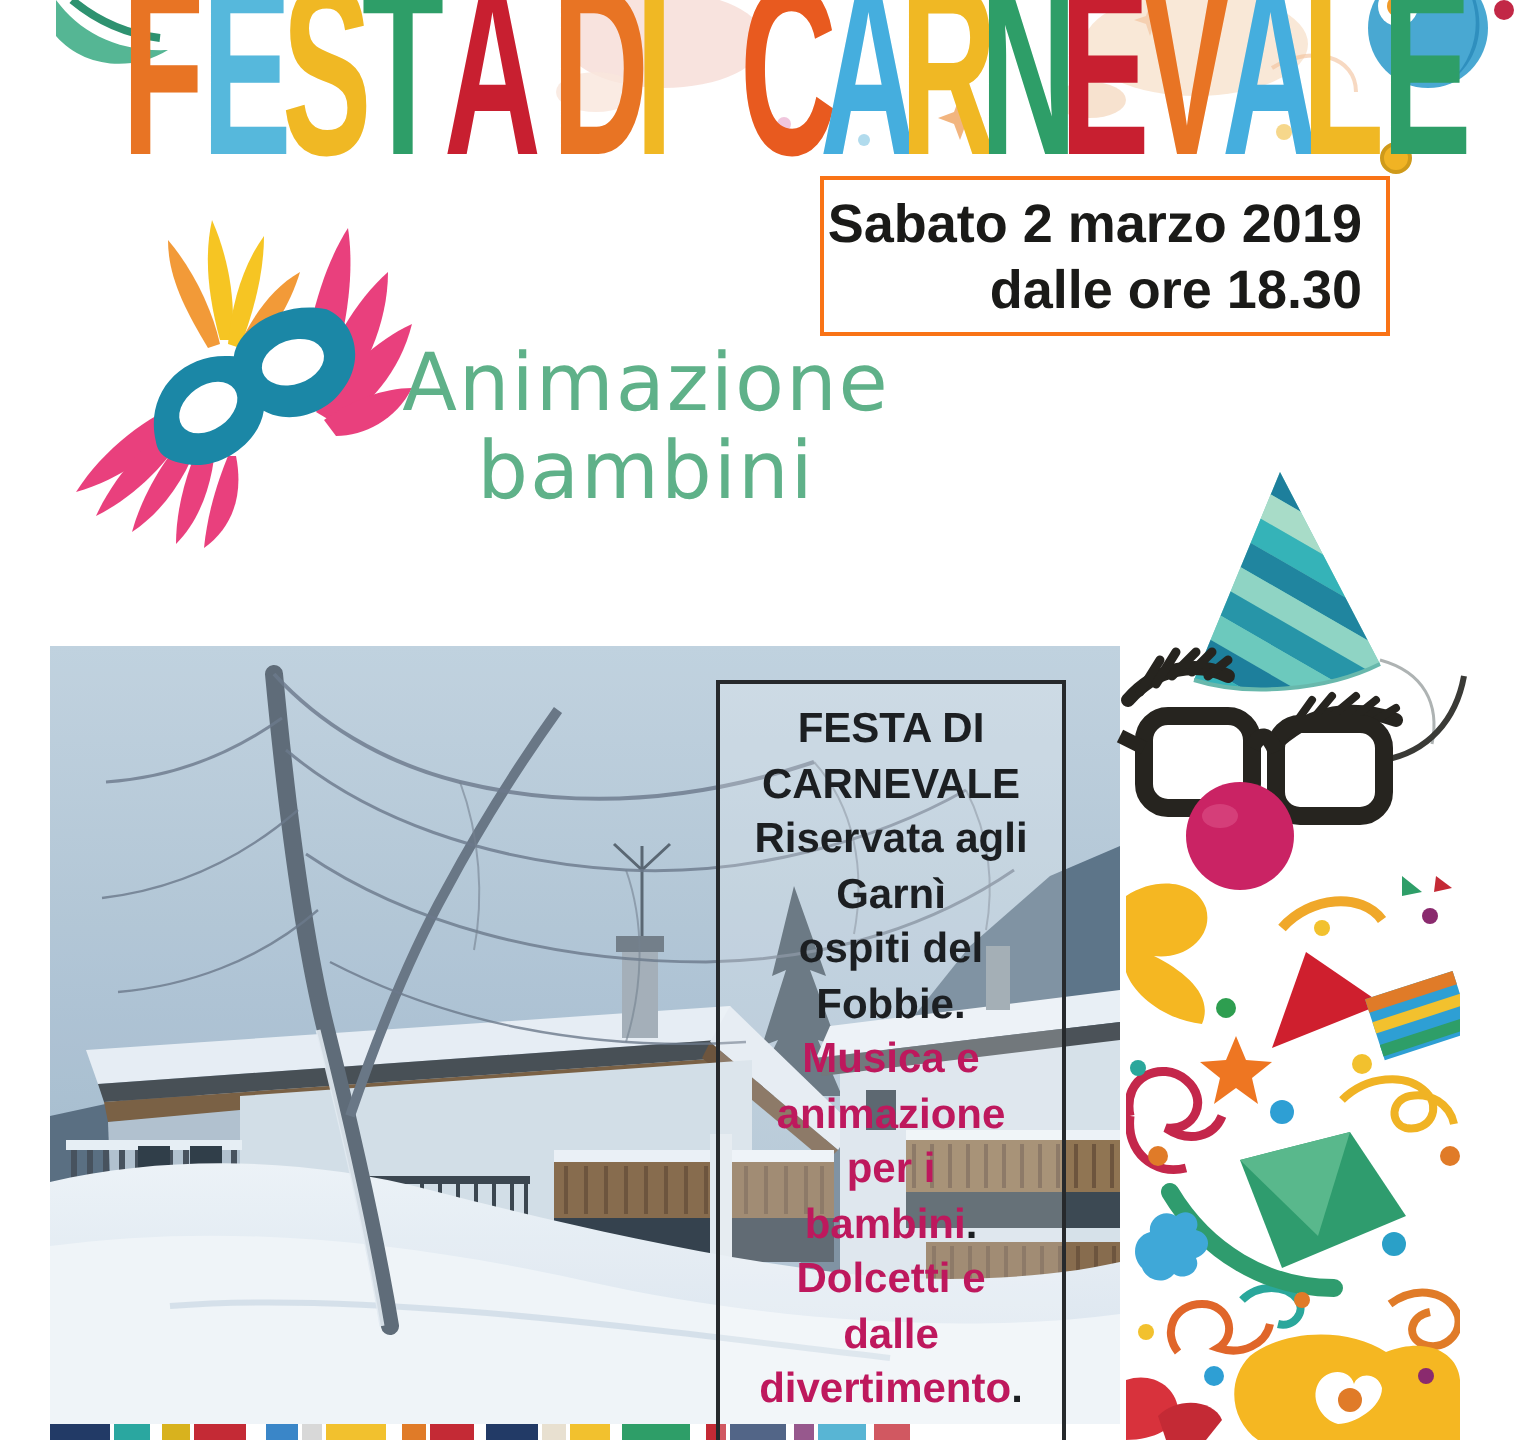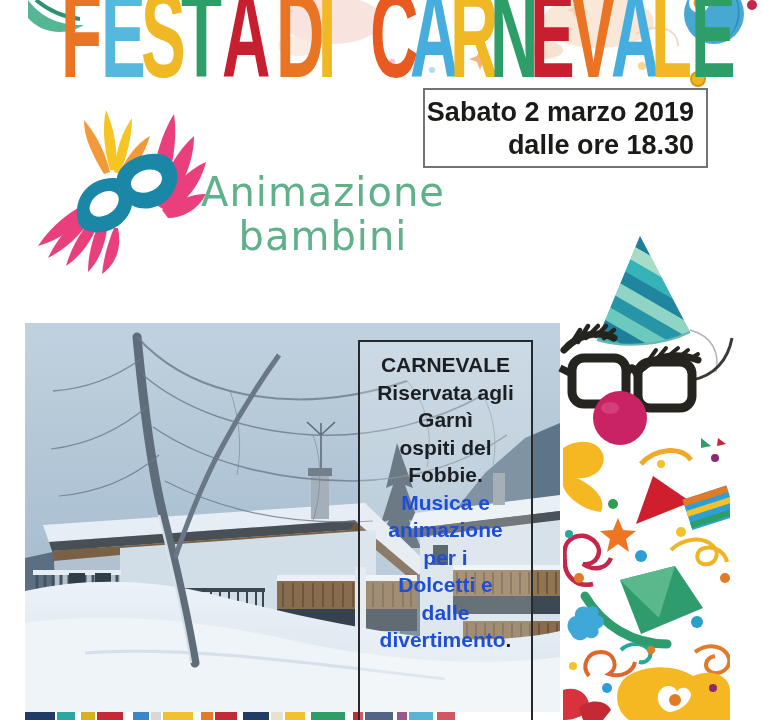--- a/index.html
+++ b/index.html
@@ -6,36 +6,36 @@
   html,body{width:763px;height:720px;overflow:hidden;background:#fff;font-family:"Liberation Sans",sans-serif}
   .flyer{position:relative;width:763px;height:720px;background:#fff}
 
   .deco{position:absolute;left:0;top:0;width:763px;height:200px;z-index:0}
 
   .title{position:absolute;left:52px;top:-26px;width:670px;display:flex;justify-content:space-between;align-items:flex-end;
          font-weight:bold;font-size:122px;line-height:122px;z-index:1}
   .title span{flex:1 0 0;min-width:0;text-align:center;display:block;transform:scaleX(.55);transform-origin:50% 100%;white-space:pre}
   .title span.sp{flex:0 0 14px}
 
-  .date-box{position:absolute;left:423px;top:88px;width:285px;height:80px;border:2px solid #737373;background:#fff;z-index:2;
+  .date-box{position:absolute;left:410px;top:88px;width:285px;height:80px;border:2px solid #f97316;background:#fff;z-index:2;
             text-align:right;padding:6px 12px 0 0;font-weight:bold;font-size:27px;line-height:33px;color:#1a1a18}
 
   .anim{position:absolute;left:195px;top:170px;width:256px;text-align:center;font-size:40px;line-height:44px;
         color:#5fb189;z-index:1;letter-spacing:1px;font-family:"DejaVu Sans",sans-serif}
 
   .mask-svg{position:absolute;left:22px;top:106px;width:190px;height:185px;z-index:1}
   .photo{position:absolute;left:25px;top:323px;width:535px;height:389px;z-index:1}
   .clown-svg{position:absolute;left:552px;top:228px;width:211px;height:235px;z-index:2}
   .confetti{position:absolute;left:563px;top:438px;width:167px;height:282px;z-index:1}
 
   .caption{position:absolute;left:358px;top:340px;width:175px;height:390px;border:2px solid #26292c;
            background:rgba(255,255,255,.22);z-index:3;padding-top:9px}
   .cap-line{text-align:center;font-size:21px;line-height:27.5px;font-weight:bold;color:#1c1f22}
   .cap-line.italic{}
-  .seg-blue{color:#1d4ed8}
+  .seg-blue{color:#be185d}
   .seg-black{color:#1c1f22}
 
   .strip{position:absolute;left:25px;top:712px;width:535px;height:8px;z-index:2;display:flex}
   .strip span{height:8px;flex:0 0 auto}
 </style>
 </head>
 <body>
 
 <div class="flyer">
 
@@ -199,28 +199,30 @@
         <path d="M382,58 C402,80 408,112 402,144"></path>
         <path d="M288,112 C298,140 296,172 288,198"></path>
         <path d="M205,68 C215,95 217,126 212,152"></path>
         <path d="M458,72 C470,95 472,120 468,142"></path>
       </g>
     </g>
     <rect width="535" height="389" fill="#5b86ad" opacity=".05"></rect>
   </svg>
 
   <div class="caption">
+      <div class="cap-line "><span class="seg-black">FESTA DI</span></div>
       <div class="cap-line "><span class="seg-black">CARNEVALE</span></div>
       <div class="cap-line italic"><span class="seg-black">Riservata agli</span></div>
       <div class="cap-line italic"><span class="seg-black">Garnì</span></div>
       <div class="cap-line italic"><span class="seg-black">ospiti del</span></div>
       <div class="cap-line italic"><span class="seg-black">Fobbie.</span></div>
       <div class="cap-line "><span class="seg-blue">Musica e</span></div>
       <div class="cap-line "><span class="seg-blue">animazione</span></div>
       <div class="cap-line "><span class="seg-blue">per i</span></div>
+      <div class="cap-line "><span class="seg-blue">bambini</span><span class="seg-black">.</span></div>
       <div class="cap-line "><span class="seg-blue">Dolcetti e</span></div>
       <div class="cap-line "><span class="seg-blue">dalle</span></div>
       <div class="cap-line "><span class="seg-blue">divertimento</span><span class="seg-black">.</span></div>
     </div>
 
   <svg class="clown-svg" viewBox="0 0 211 235">
     <defs>
       <clipPath id="hatclip">
           <path d="M45,112 C70,120 110,118 138,104 L88,8 Z"></path>
         </clipPath>

